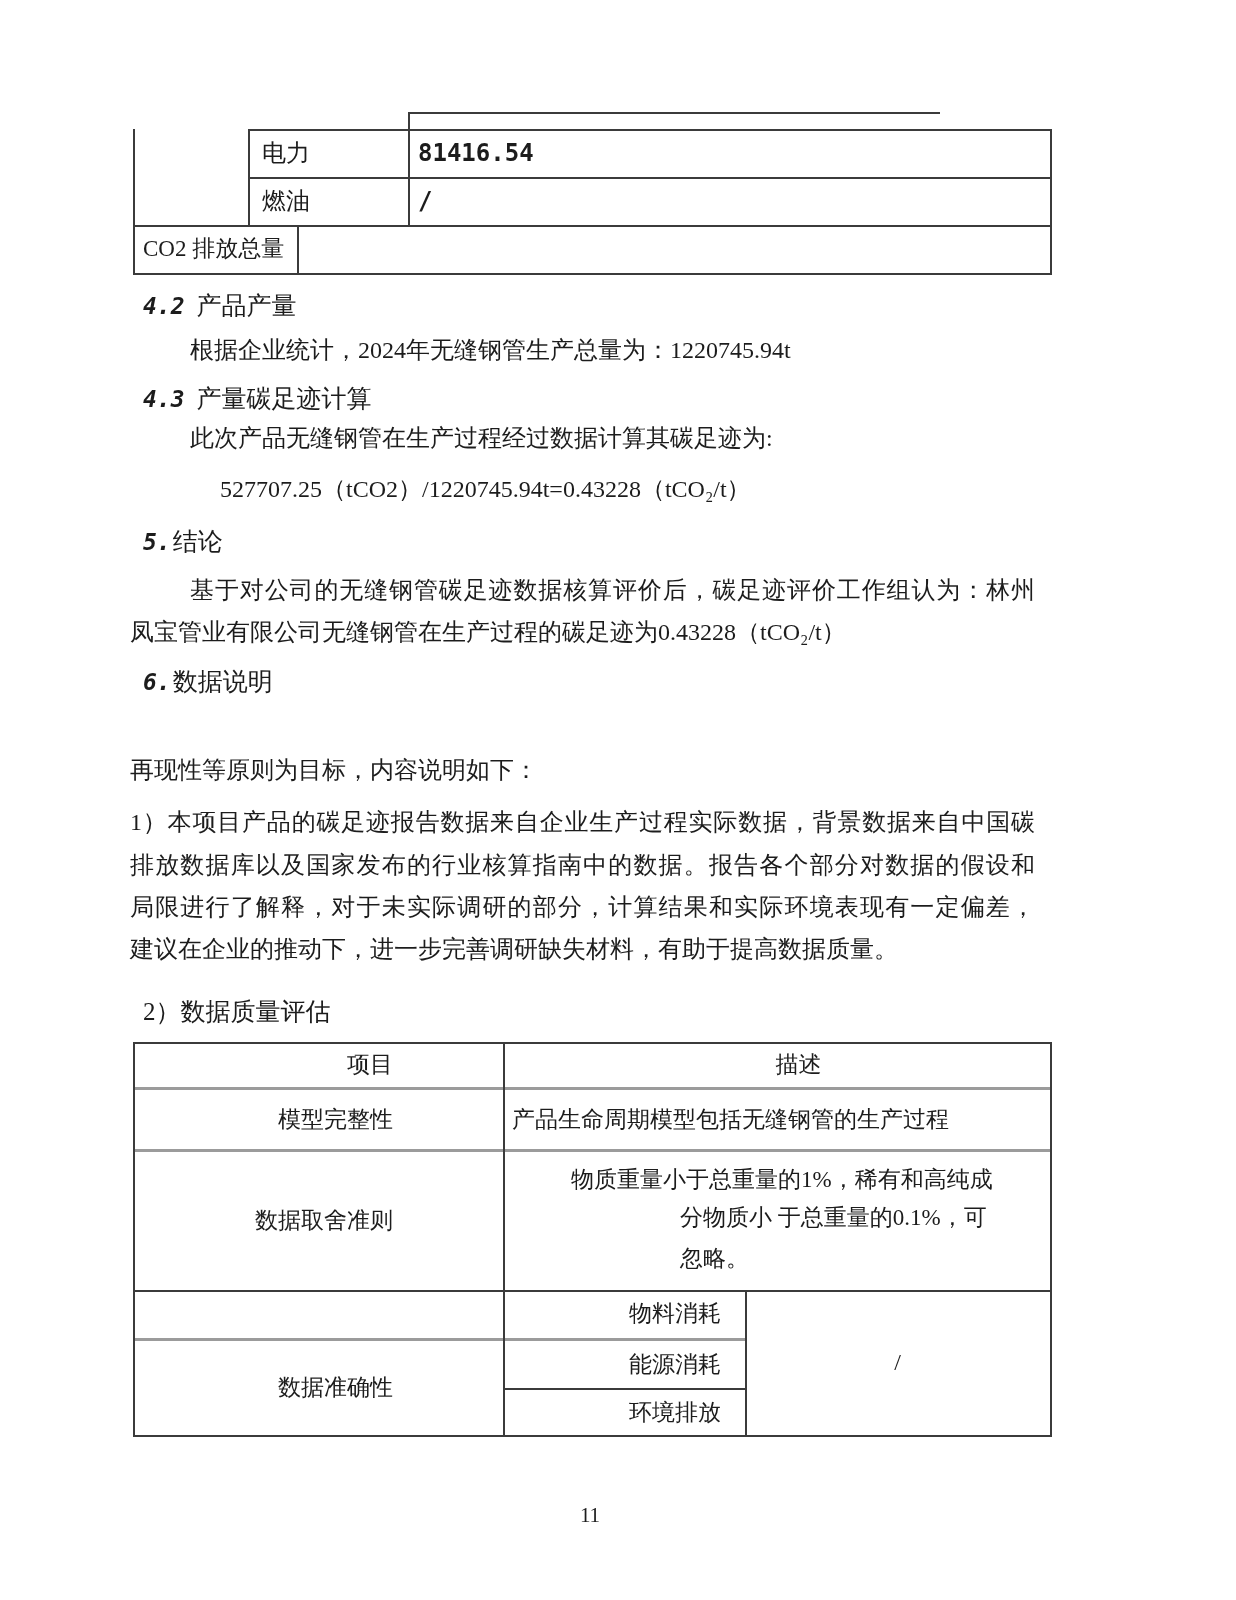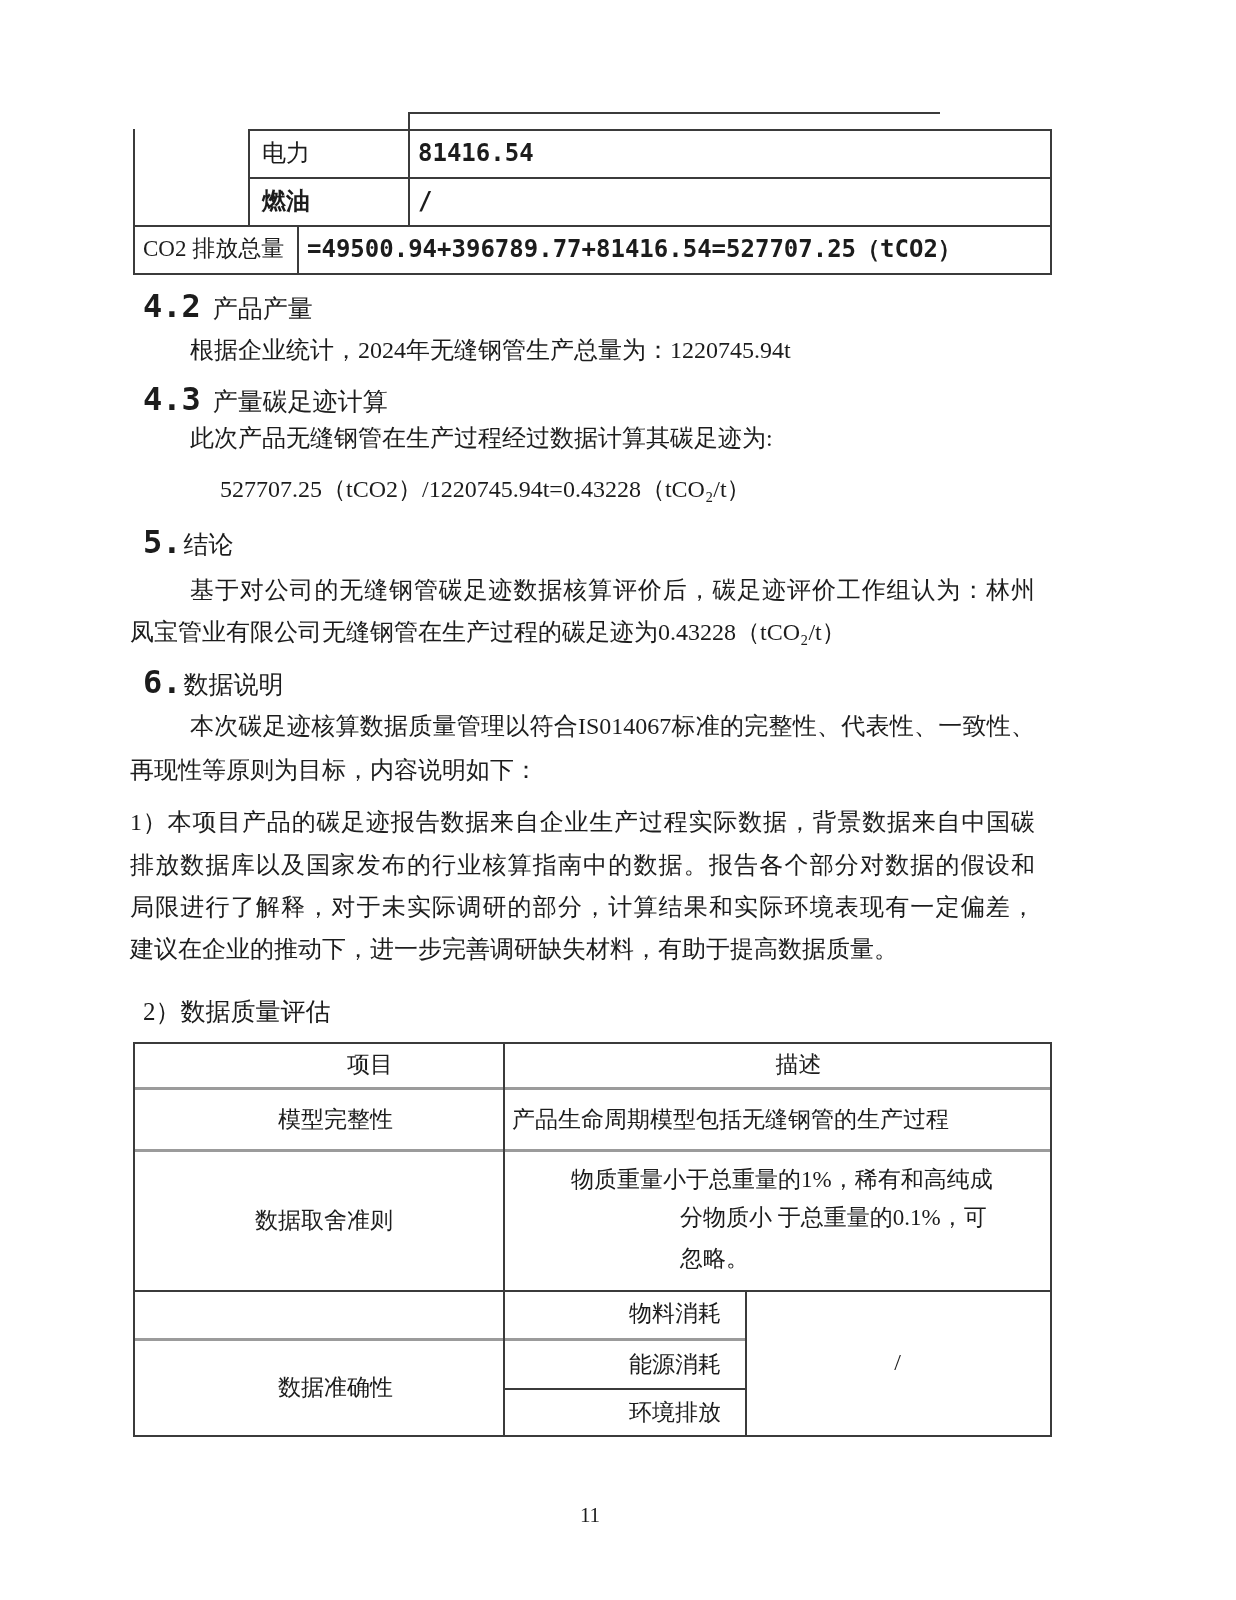--- a/index.html
+++ b/index.html
@@ -16,21 +16,21 @@
   .hl{position:absolute;height:2px;background:#3b3b3b;}
   .hl-gray{position:absolute;height:3px;background:#9b9b9b;}
   .vl{position:absolute;width:2px;background:#3b3b3b;}
   .body-line{
     position:absolute;left:130px;width:905px;
     font-size:24px;line-height:30px;white-space:nowrap;
   }
   .just{white-space:normal;text-align:justify;text-align-last:justify;}
   .indent{padding-left:60px;box-sizing:border-box;}
   .heading{position:absolute;left:143px;font-size:25px;line-height:32px;white-space:pre;}
-  .hnum{font-family:"DejaVu Sans Mono","Liberation Mono",monospace;font-weight:bold;font-size:32px;margin-right:12px;}
+  .hnum{font-family:"DejaVu Sans Mono","Liberation Mono",monospace;font-weight:bold;font-size:23px;margin-right:12px;font-style:italic;}
   .hnum-tight{margin-right:2px;}
   .mono-val{font-family:"DejaVu Sans Mono","Liberation Mono",monospace;font-weight:bold;font-size:23px;}
   .mono-formula{font-family:"DejaVu Sans Mono","Liberation Mono",monospace;font-weight:bold;font-size:17px;}
   .t1-cell{position:absolute;height:48px;line-height:48px;font-size:24px;white-space:pre;}
   .t2-cell{position:absolute;font-size:23px;white-space:pre;}
   .t2-col1{left:133px;width:370px;text-align:right;padding-right:110px;box-sizing:border-box;}
   .t2-sub{left:503px;width:242px;text-align:right;padding-right:24px;box-sizing:border-box;}
   .page-num{position:absolute;left:130px;width:920px;text-align:center;font-size:21px;}
 </style>
 </head>
@@ -46,38 +46,36 @@
   <div class="hl" style="left:133px;top:273px;width:917px;"></div>
 
   <div class="vl" style="left:133px;top:129px;height:146px;"></div>
   <div class="vl" style="left:248px;top:129px;height:96px;"></div>
   <div class="vl" style="left:408px;top:112px;height:113px;"></div>
   <div class="vl" style="left:297px;top:225px;height:48px;"></div>
   <div class="vl" style="left:1050px;top:129px;height:146px;"></div>
 
   <div class="t1-cell" style="left:262px;top:129px;">电力</div>
   <div class="t1-cell mono-val" style="left:418px;top:129px;">81416.54</div>
-  <div class="t1-cell" style="left:262px;top:177px;font-weight:bold;">燃油</div>
+  <div class="t1-cell" style="left:262px;top:177px;">燃油</div>
   <div class="t1-cell mono-val" style="left:418px;top:177px;">/</div>
   <div class="t1-cell" style="left:143px;top:225px;font-size:23px;">CO2 排放总量</div>
-  <div class="t1-cell mono-formula" style="left:307px;top:225px;">=49500.94+396789.77+81416.54=527707.25（tCO2）</div>
 
   <div class="heading" style="top:290px;"><span class="hnum">4.2</span><span>产品产量</span></div>
   <div class="body-line" style="top:335px;padding-left:60px;box-sizing:border-box;">根据企业统计，2024年无缝钢管生产总量为：1220745.94t</div>
 
   <div class="heading" style="top:383px;"><span class="hnum">4.3</span><span>产量碳足迹计算</span></div>
   <div class="body-line" style="top:423px;padding-left:60px;box-sizing:border-box;">此次产品无缝钢管在生产过程经过数据计算其碳足迹为:</div>
   <div class="body-line" style="top:474px;padding-left:90px;box-sizing:border-box;">527707.25（tCO2）/1220745.94t=0.43228（tCO₂/t）</div>
 
   <div class="heading" style="top:526px;"><span class="hnum hnum-tight">5.</span><span>结论</span></div>
   <div class="body-line just indent" style="top:575px;">基于对公司的无缝钢管碳足迹数据核算评价后，碳足迹评价工作组认为：林州</div>
   <div class="body-line" style="top:617px;">凤宝管业有限公司无缝钢管在生产过程的碳足迹为0.43228（tCO₂/t）</div>
 
   <div class="heading" style="top:666px;"><span class="hnum hnum-tight">6.</span><span>数据说明</span></div>
-  <div class="body-line just indent" style="top:711px;">本次碳足迹核算数据质量管理以符合IS014067标准的完整性、代表性、一致性、</div>
   <div class="body-line" style="top:755px;">再现性等原则为目标，内容说明如下：</div>
 
   <div class="body-line just" style="top:807px;">1）本项目产品的碳足迹报告数据来自企业生产过程实际数据，背景数据来自中国碳</div>
   <div class="body-line just" style="top:850px;">排放数据库以及国家发布的行业核算指南中的数据。报告各个部分对数据的假设和</div>
   <div class="body-line just" style="top:892px;">局限进行了解释，对于未实际调研的部分，计算结果和实际环境表现有一定偏差，</div>
   <div class="body-line" style="top:934px;">建议在企业的推动下，进一步完善调研缺失材料，有助于提高数据质量。</div>
 
   <div class="heading" style="top:996px;">2）数据质量评估</div>
 
   <div class="hl" style="left:133px;top:1042px;width:917px;"></div>

